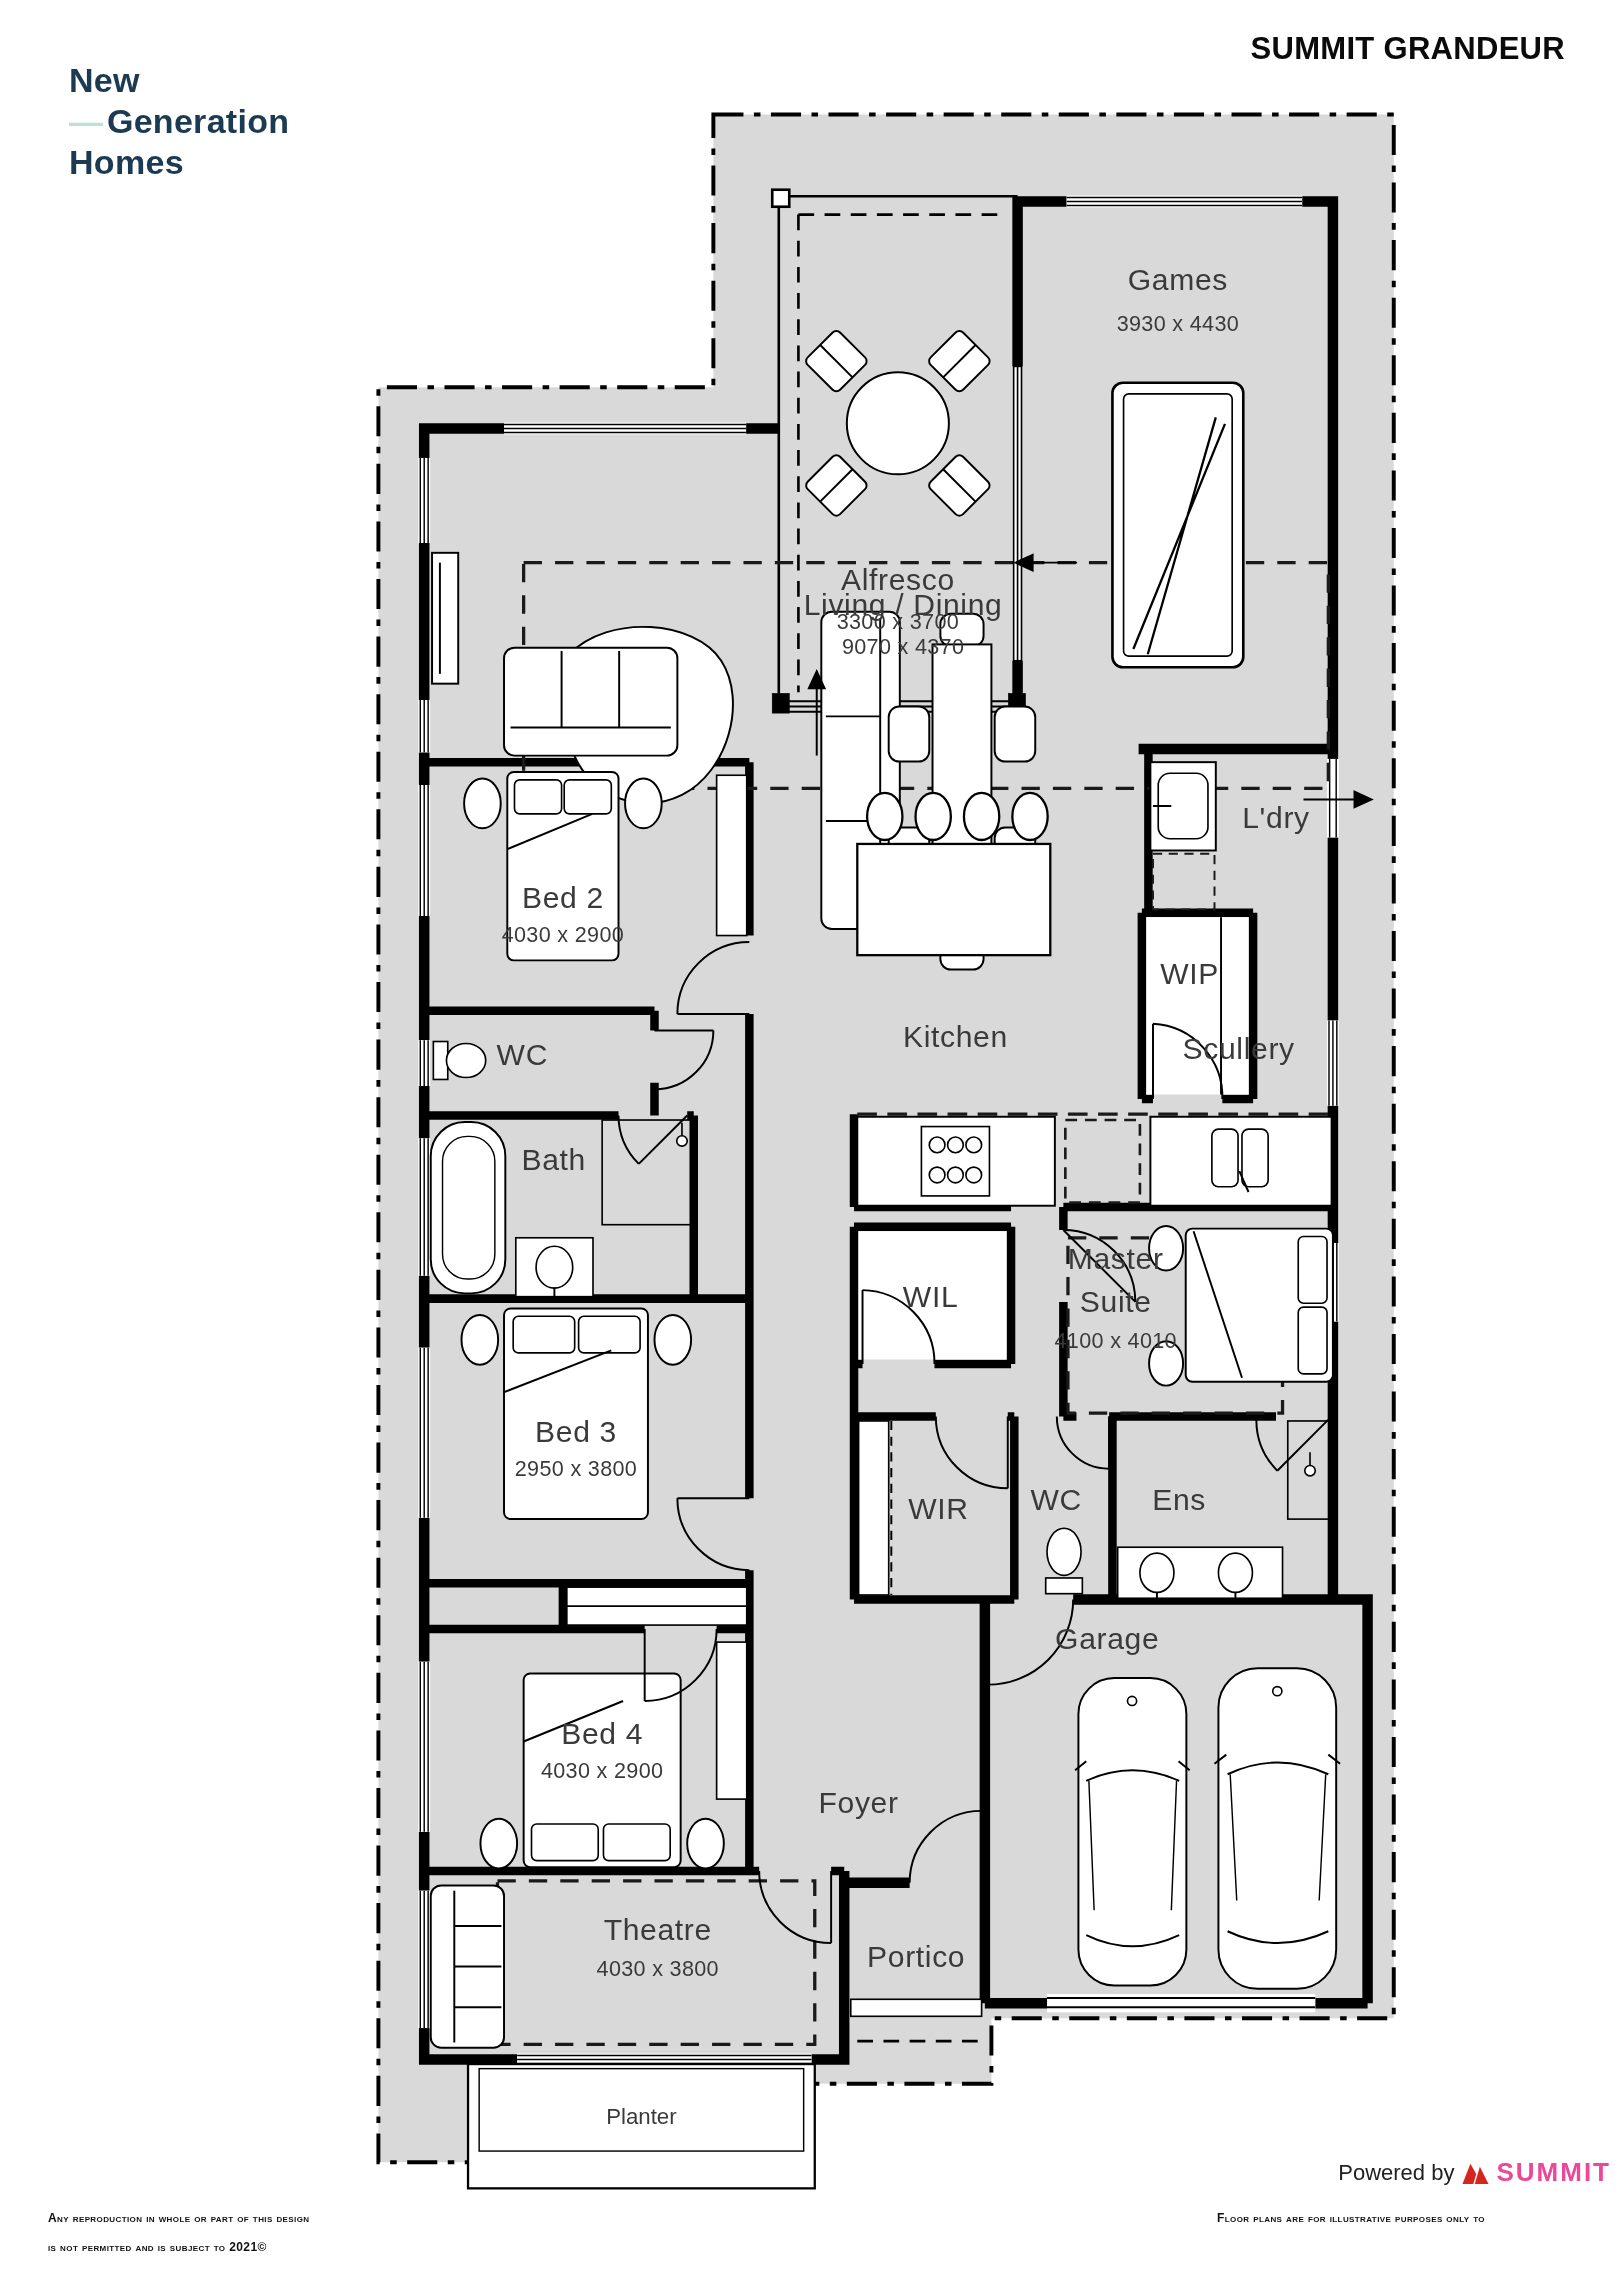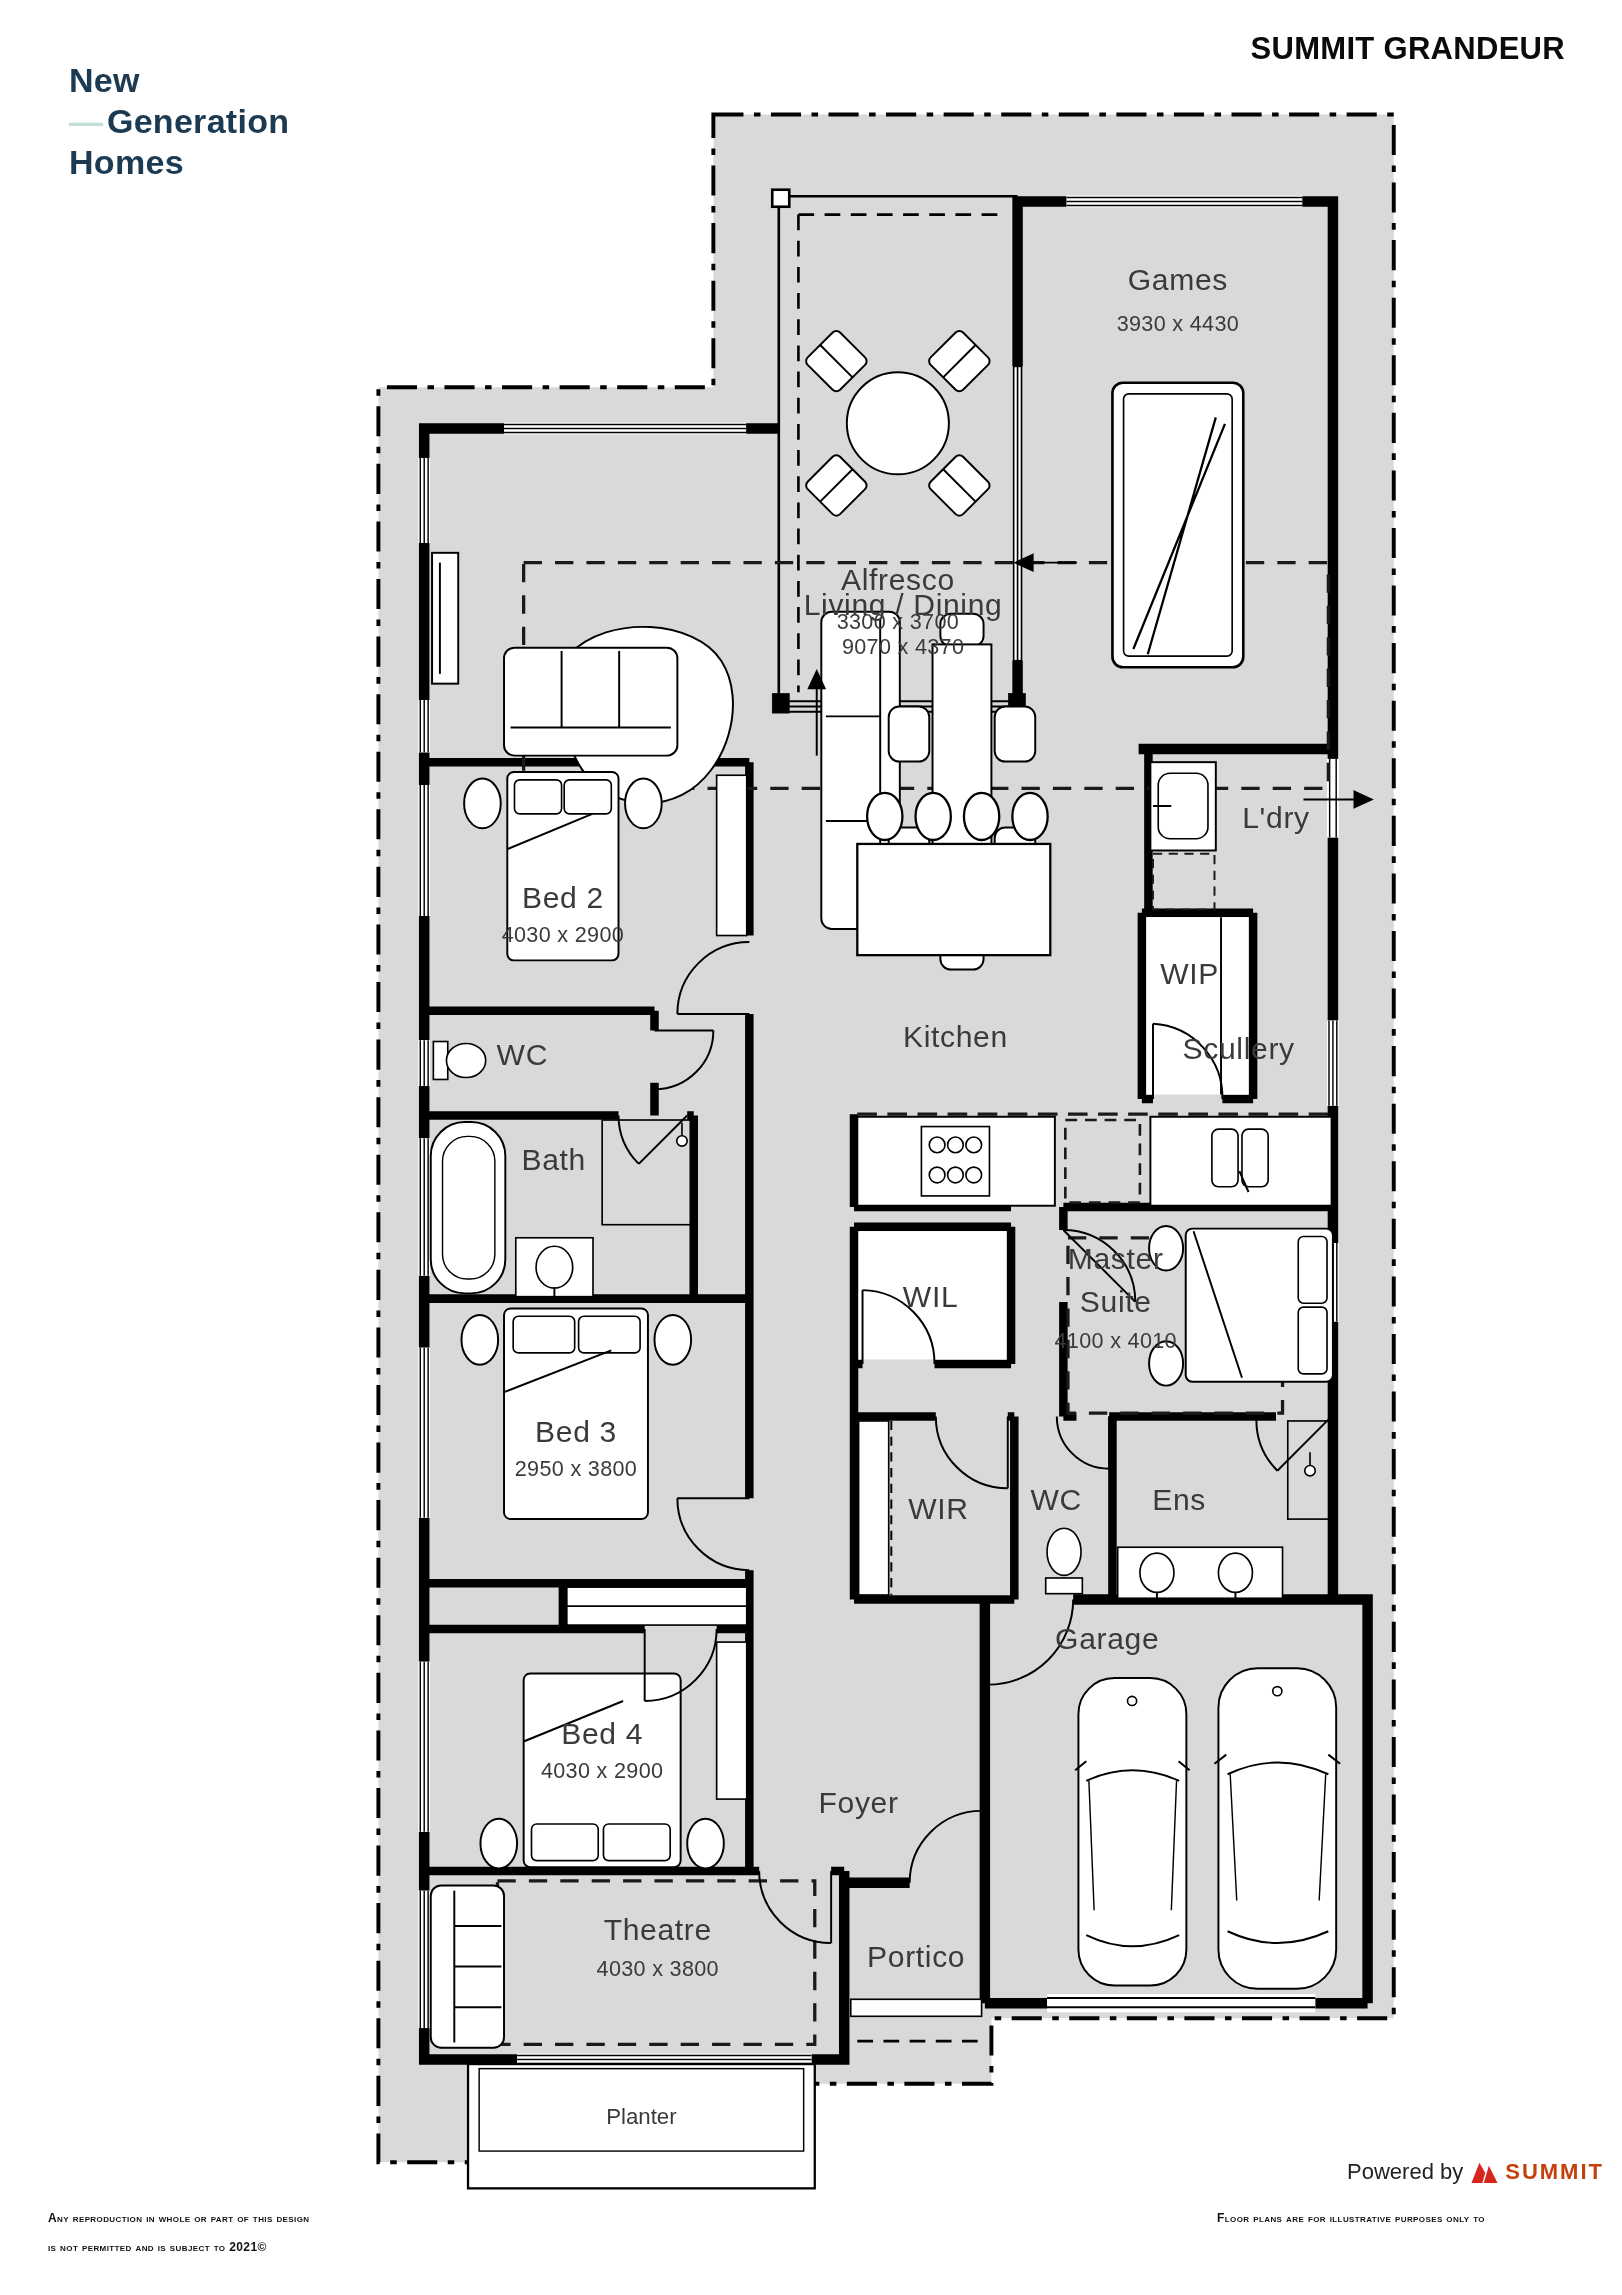--- a/index.html
+++ b/index.html
@@ -1,22 +1,22 @@
 <!DOCTYPE html>
 <html style="font-size:10.5px"><head>
 <meta charset="utf-8">
 <style>
   html,body{margin:0;padding:0;background:#ffffff;}
   body{width:1623px;height:2295px;position:relative;font-family:"Liberation Sans",sans-serif;overflow:hidden;}
   .logo{position:absolute;left:69px;top:60px;color:#1c3a52;font-weight:700;font-size:34px;line-height:41px;letter-spacing:0.3px;}
   .logo .dash{color:#bfe0d2;margin-right:5.2px;letter-spacing:-1.3px;}
   .plan-title{position:absolute;right:58px;top:31px;font-size:31px;font-weight:700;letter-spacing:0.3px;color:#0b0b0b;font-stretch:condensed;}
-  .powered{position:absolute;right:19px;top:2157px;display:flex;align-items:center;gap:6.5px;margin-left:24px;}
+  .powered{position:absolute;right:12px;top:2157px;display:flex;align-items:center;gap:6.5px;margin-left:24px;}
   .powered .pb{font-size:22px;color:#222;}
-  .powered .brand{font-size:22px;font-weight:700;letter-spacing:2px;color:#c2410c;}
+  .powered .brand{font-size:26px;font-weight:700;letter-spacing:2px;color:#ec4899;}
   .foot{position:absolute;font-size:12px;font-weight:700;color:#101010;font-variant:small-caps;letter-spacing:0.4px;line-height:29.4px;}
   .foot.left{left:48px;top:2204px;}
   .foot.right{left:1086px;top:2204px;width:530px;text-align:center;}
   svg text{font-family:"Liberation Sans",sans-serif;}
   .rn{font-size:46px;fill:#3a3a3a;letter-spacing:1px;}
   .rd{font-size:33px;fill:#3a3a3a;letter-spacing:.5px;}
   .rp{font-size:34px;fill:#3a3a3a;}
 </style>
 </head>
 <body>

